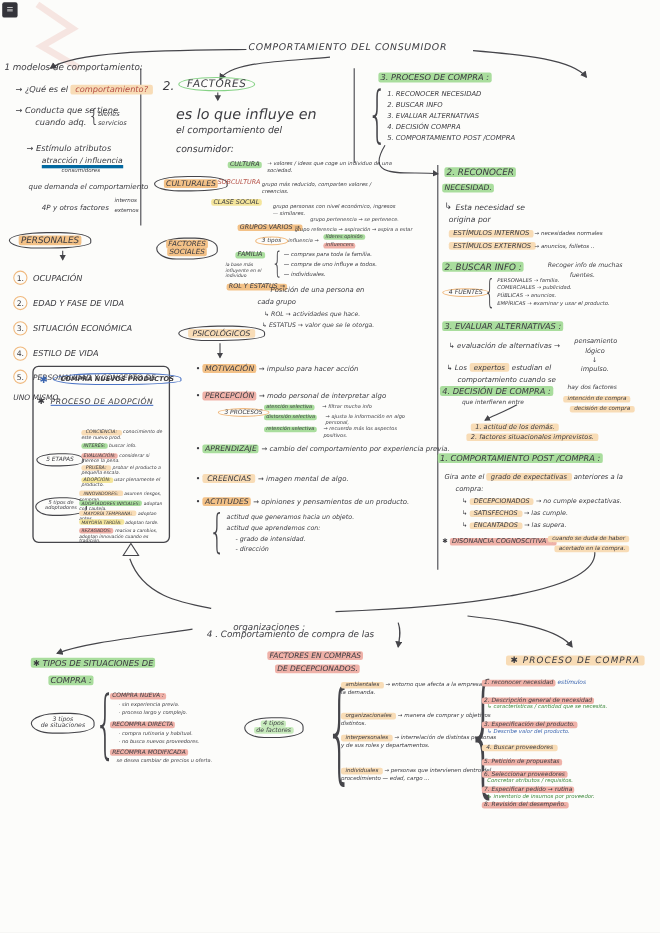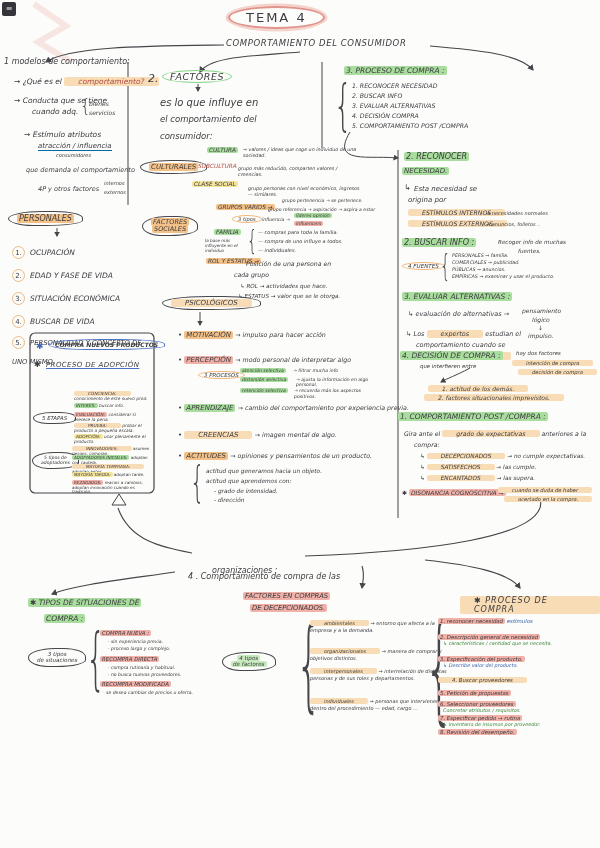--- a/index.html
+++ b/index.html
@@ -3,38 +3,38 @@
 <meta charset="utf-8">
 <style>
   * { margin:0; padding:0; box-sizing:border-box; }
   html,body { width:600px; height:848px; }
   body { background:#e8e8e6; font-family:"DejaVu Sans", sans-serif; }
   #page { position:relative; width:600px; height:848px; background:#fcfcfa; overflow:hidden;
           color:#3b3b40; font-style:italic; }
   .abs { position:absolute; }
   .c { text-align:center; }
   .hl-o  { background:#f3c187; padding:0 2px; border-radius:2px; }
-  .hl-ol { background:#f8dcb6; padding:0 14px; border-radius:2px; }
+  .hl-ol { background:#f8dcb6; padding:0 4px; border-radius:2px; }
   .hl-g  { background:#a9dd9d; padding:0 2px; border-radius:2px; }
   .hl-gl { background:#c7eabc; padding:0 2px; border-radius:2px; }
   .hl-y  { background:#f4e59b; padding:0 2px; border-radius:2px; }
   .hl-r  { background:#efb1a8; padding:0 2px; border-radius:2px; }
   .ink-b { color:#3c66b0; }
   .ink-r { color:#b44e44; }
   .ink-g { color:#3e8a3e; }
   .cloud { border:1.3px solid #45454a; border-radius:55% 45% 60% 40% / 60% 55% 45% 60%; padding:2px 8px; }
   .cloud-b { border:1.4px solid #4a72c4; border-radius:55% 45% 60% 40% / 60% 55% 45% 60%; padding:1px 6px; }
   .oval-red { border:2px solid #e0948b; border-radius:50%; box-shadow:0 0 0 2.5px #f5d3cd; padding:2px 16px; }
   .oval-green { border:1.7px solid #86d286; border-radius:50%; padding:0 7px; }
   .oval-or { border:1.4px solid #f0b97e; border-radius:50%; padding:0 5px; }
   .numc { display:inline-block; border:1.5px solid #f0b97e; border-radius:50%; min-width:13px; height:13px;
           line-height:12px; text-align:center; font-size:7px; font-style:normal; }
   .brace { position:absolute; font-style:normal; font-weight:300; color:#45454a; line-height:0.9;
            transform-origin:top left; }
-  .ul { border-bottom:1px solid #0369a1; }
+  .ul { border-bottom:3px solid #0369a1; }
   .ulb { text-decoration:underline; text-decoration-color:#4a72c4; }
   svg.overlay { position:absolute; left:0; top:0; pointer-events:none; }
 </style>
 </head>
 <body>
 
 <div id="page">
 
   <svg class="overlay" width="600" height="848">
     <defs>
@@ -65,21 +65,20 @@
     <path d="M 118 508 C 130 542 165 548 192 553" fill="none" stroke="#45454a" stroke-width="1.1"></path>
     <path d="M 540 498 C 552 538 420 552 305 556" fill="none" stroke="#45454a" stroke-width="1.1"></path>
 
     <path d="M 175 572 C 120 580 75 585 52 594" fill="none" stroke="#45454a" stroke-width="1.1" marker-end="url(#ah)"></path>
     <path d="M 362 566 C 365 575 363 580 362 588" fill="none" stroke="#45454a" stroke-width="1.1" marker-end="url(#ah)"></path>
     <path d="M 425 560 C 470 565 508 572 520 588" fill="none" stroke="#45454a" stroke-width="1.1" marker-end="url(#ah)"></path>
   </svg>
 
   <div class="abs" style="left:2px;top:2px;width:14px;height:14px;background:#34343a;border-radius:2px;color:#e8e8e8;font-size:8px;line-height:14px;text-align:center;font-style:normal">≡</div>
 
-  <div class="abs oval-red c" style="left:228px;top:6px;font-size:13px;letter-spacing:2px;font-style:normal">TEMA 4</div>
   <div class="abs" style="left:226px;top:38px;font-size:8.5px;letter-spacing:0.6px">COMPORTAMIENTO DEL CONSUMIDOR</div>
 
   <div>
     <div class="abs" style="left:4px;top:57px;font-size:8px">1 modelos de comportamiento:</div>
     <div class="abs" style="left:14px;top:77px;font-size:7.5px">
       <span>→ ¿Qué es el</span>
       <span class="hl-ol ink-r">comportamiento?</span>
     </div>
     <div class="abs" style="left:14px;top:96px;font-size:7.5px">→ Conducta que se tiene</div>
     <div class="abs" style="left:32px;top:107px;font-size:7.5px">cuando adq.</div>
@@ -106,32 +105,32 @@
     <div class="abs" style="left:12px;top:263px">
       <span class="numc">2.</span>
       <span style="font-size:7.5px">EDAD Y FASE DE VIDA</span>
     </div>
     <div class="abs" style="left:12px;top:286px">
       <span class="numc">3.</span>
       <span style="font-size:7.5px">SITUACIÓN ECONÓMICA</span>
     </div>
     <div class="abs" style="left:12px;top:309px">
       <span class="numc">4.</span>
-      <span style="font-size:7.5px">BUSCAR DE VIDA</span>
+      <span style="font-size:7.5px">ESTILO DE VIDA</span>
     </div>
     <div class="abs" style="left:12px;top:330px;width:130px">
       <span class="numc">5.</span>
       <span style="font-size:6.8px">PERSONALIDAD Y CONCEPTO DE UNO MISMO.</span>
     </div>
   </div>
 
   <div>
     <div class="abs" style="left:148px;top:72px;font-size:11px">2.</div>
     <div class="abs oval-green" style="left:162px;top:70px;font-size:9.5px;letter-spacing:0.5px">FACTORES</div>
-    <div class="abs" style="left:160px;top:97px;font-size:10px">es lo que influye en</div>
+    <div class="abs" style="left:160px;top:97px;font-size:13px">es lo que influye en</div>
     <div class="abs" style="left:160px;top:114px;font-size:8.5px">el comportamiento del</div>
     <div class="abs" style="left:160px;top:131px;font-size:8.5px">consumidor:</div>
   </div>
 
   <div>
     <div class="abs cloud" style="left:140px;top:160px;font-size:7px">
       <span class="hl-o">CULTURALES</span>
     </div>
     <span class="abs hl-g" style="left:207px;top:147px;font-size:5.8px">CULTURA</span>
     <div class="abs" style="left:243px;top:147px;width:115px;font-size:4.8px;line-height:1.25">→ valores / ideas que coge un individuo de una sociedad.</div>

